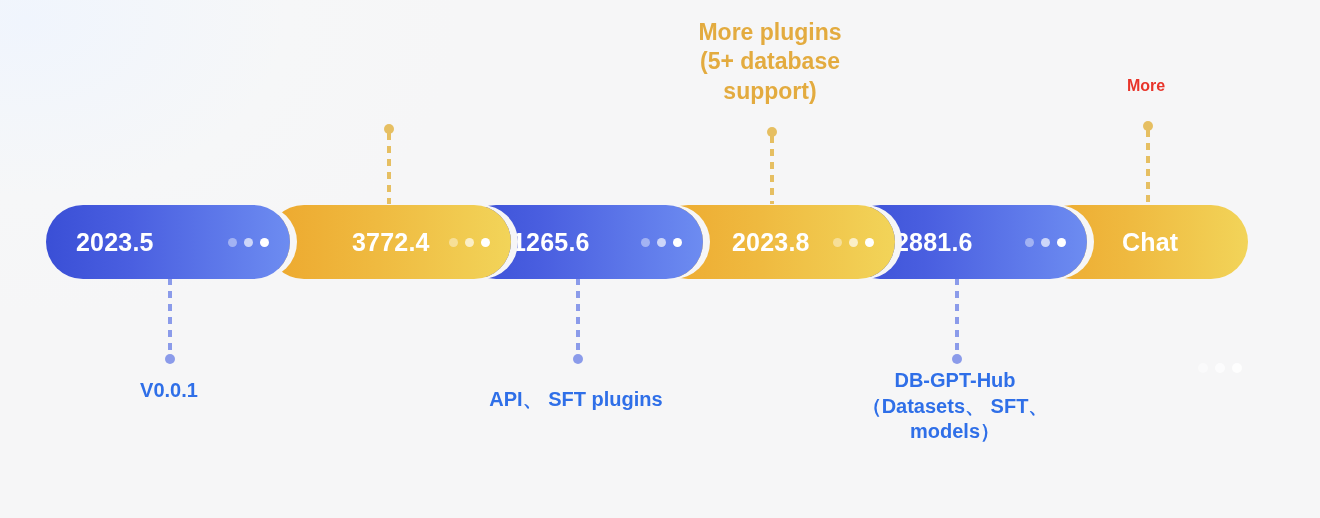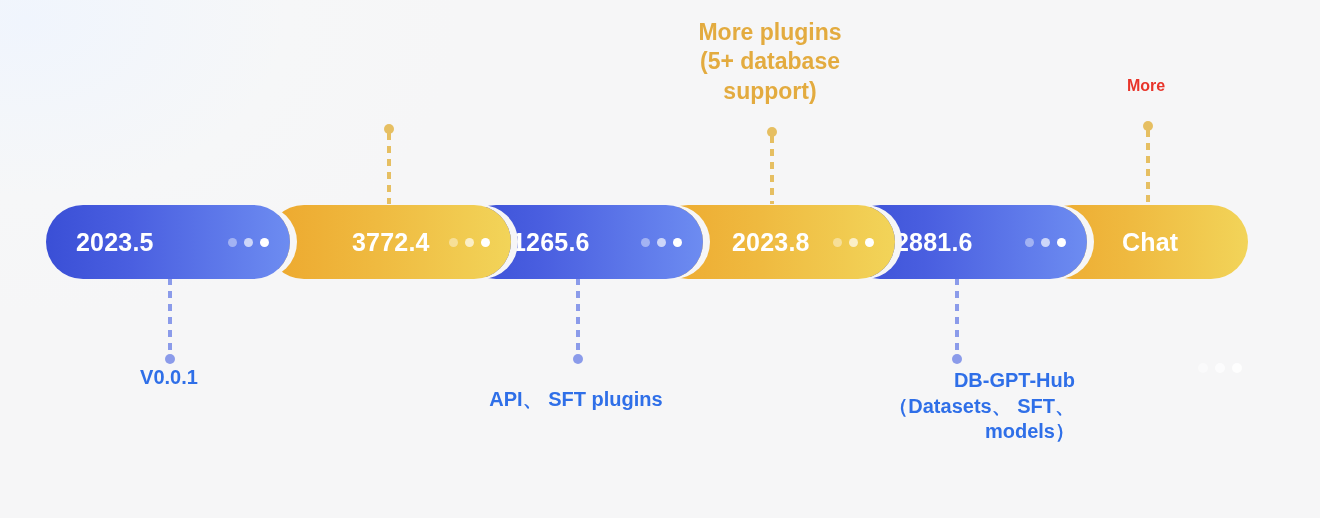--- a/index.html
+++ b/index.html
@@ -223,21 +223,21 @@
           <i></i>
       </span>
     </div>
 
     <div class="seg yellow z1" style="left:989px; width:213px;">
       <span class="seg-label" style="margin-left:87px;">Chat</span>
     </div>
 
   </div>
 
-  <div class="callout bot-blue" style="left:89px; top:365px; width:160px;">V0.0.1</div>
+  <div class="callout bot-blue" style="left:89px; top:378px; width:160px;">V0.0.1</div>
 
   <div class="callout bot-blue" style="left:446px; top:387px; width:260px;">API、 SFT plugins</div>
 
-  <div class="callout bot-blue" style="left:835px; top:368px; width:240px;text-align:right;">DB-GPT-Hub
+  <div class="callout bot-blue" style="left:835px; top:368px; width:240px;">DB-GPT-Hub
 （Datasets、 SFT、
 models）</div>
 
 </div>
 
 </body></html>

